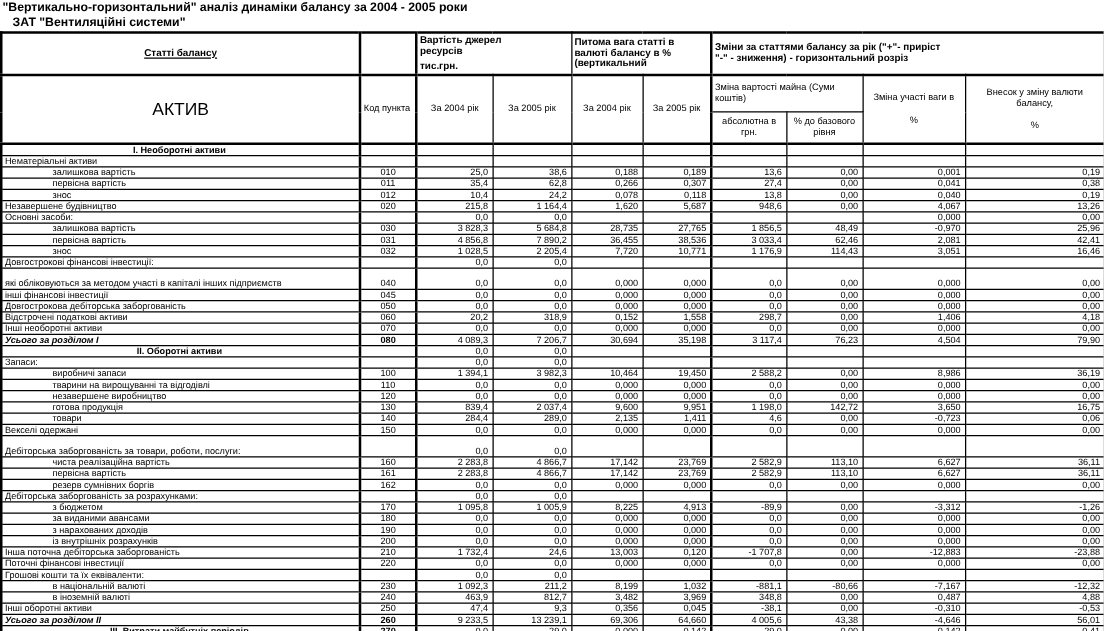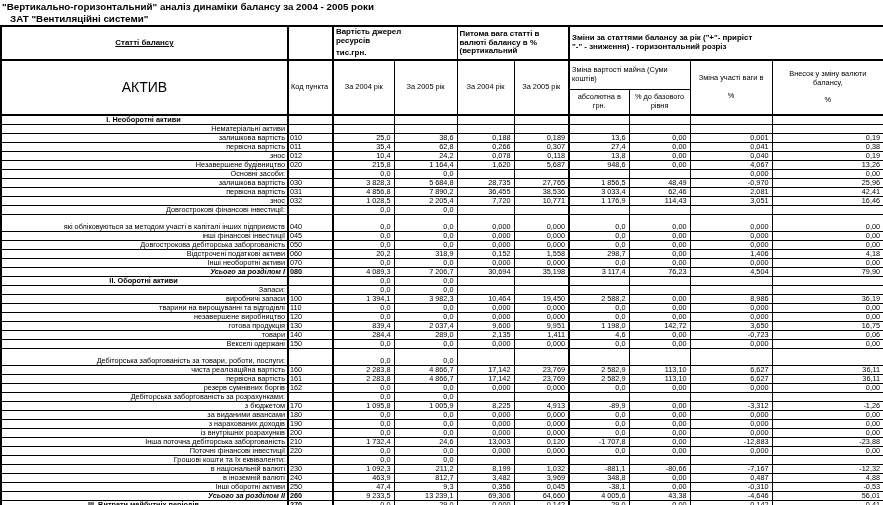--- a/index.html
+++ b/index.html
@@ -22,24 +22,24 @@
   td.g1{display:table-cell;}
   .hgroup{height:100%;display:flex;flex-direction:column;justify-content:space-between;}
   td.subt{vertical-align:middle;}
   td.pct-col{vertical-align:middle;text-align:center;}
   td.pct-col .unit{margin-top:9px;}
   
   .vthick{border-left-width:2px !important;}
   
   tbody td{height:7.7px;line-height:8px;font-size:7.3px;padding:0 2px;white-space:nowrap;}
   tbody tr:first-child td{border-top-width:2px;}
-  tbody td.lbl{text-align:right;padding-left:2px;}
+  tbody td.lbl{text-align:left;padding-left:2px;}
   tbody td.ind1{}
   tbody td.ind2{padding-left:40px;}
-  tbody td.code{text-align:left;padding:0 1px;}
+  tbody td.code{text-align:center;padding:0 1px;}
   tbody td.num{text-align:right;padding-right:3px;}
   tbody td.c1,tbody td.c2,tbody td.c6{border-left-width:2px;}
   tbody tr.section td.lbl{text-align:center;font-weight:bold;padding-left:0;}
   tbody tr.section td.code{font-weight:bold;}
   tbody tr.total td.lbl{font-weight:bold;font-style:italic;}
   tbody tr.total td.code{font-weight:bold;}
   tbody tr.tall td{height:16px;vertical-align:bottom;white-space:normal;line-height:7.8px;}
 </style>
 </head>
 <body>

